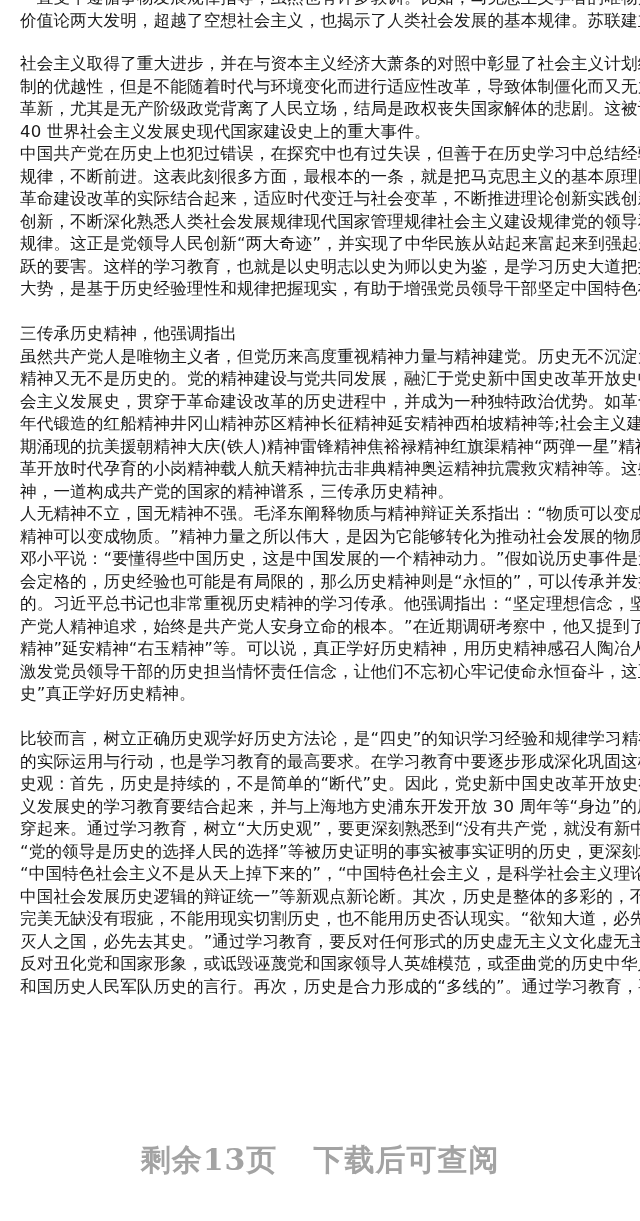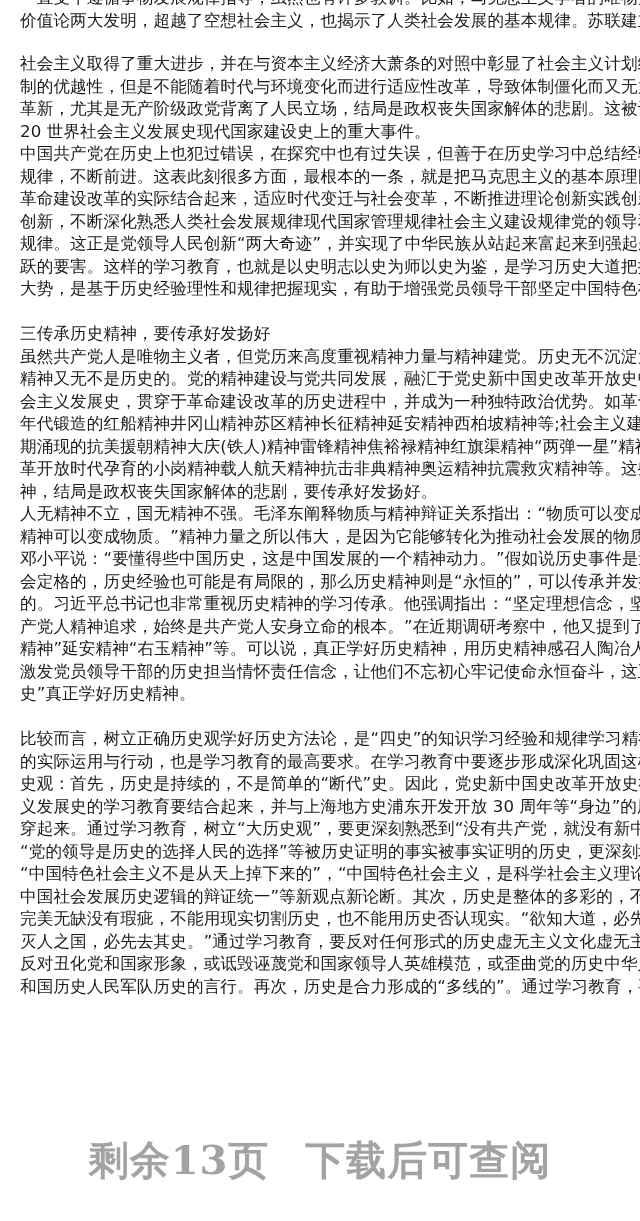--- a/index.html
+++ b/index.html
@@ -48,21 +48,21 @@
     }
     .footer-banner {
       position: absolute;
       left: 0;
       top: 1140px;
       width: 640px;
       height: 40px;
       text-align: center;
       font-family: "DejaVu Serif", "Liberation Serif", serif;
       font-weight: bold;
-      font-size: 40px;
+      font-size: 30px;
       line-height: 40px;
       color: #a3a3a3;
       letter-spacing: 1px;
     }
     .footer-banner span {
       display: inline-block;
     }
     .footer-gap {
       width: 36px;
     }
@@ -76,45 +76,45 @@
     <span class="line">一直受个遵循事物发展规律指导，虽然也有许多教训。比如，马克思主义学者的唯物史观和剩余</span>
     <span class="line">价值论两大发明，超越了空想社会主义，也揭示了人类社会发展的基本规律。苏联建立建设</span>
   </div>
 
   <div class="text-block" id="block-main">
 
     <div>
       <span class="line">社会主义取得了重大进步，并在与资本主义经济大萧条的对照中彰显了社会主义计划经济体</span>
       <span class="line">制的优越性，但是不能随着时代与环境变化而进行适应性改革，导致体制僵化而又无力自我</span>
       <span class="line">革新，尤其是无产阶级政党背离了人民立场，结局是政权丧失国家解体的悲剧。这被认为是</span>
-      <span class="line">20 世界社会主义发展史现代国家建设史上的重大事件。</span>
+      <span class="line">40 世界社会主义发展史现代国家建设史上的重大事件。</span>
     </div>
 
     <div>
       <span class="line">中国共产党在历史上也犯过错误，在探究中也有过失误，但善于在历史学习中总结经验熟悉</span>
       <span class="line">规律，不断前进。这表此刻很多方面，最根本的一条，就是把马克思主义的基本原理同中国</span>
       <span class="line">革命建设改革的实际结合起来，适应时代变迁与社会变革，不断推进理论创新实践创新制度</span>
       <span class="line">创新，不断深化熟悉人类社会发展规律现代国家管理规律社会主义建设规律党的领导和执政</span>
       <span class="line">规律。这正是党领导人民创新“两大奇迹”，并实现了中华民族从站起来富起来到强起来的飞</span>
       <span class="line">跃的要害。这样的学习教育，也就是以史明志以史为师以史为鉴，是学习历史大道把握历史</span>
       <span class="line">大势，是基于历史经验理性和规律把握现实，有助于增强党员领导干部坚定中国特色社会主</span>
     </div>
 
     <span class="line blank"></span>
 
     <div>
-      <span class="line">三传承历史精神，要传承好发扬好</span>
+      <span class="line">三传承历史精神，他强调指出</span>
       <div>
         <span class="line">虽然共产党人是唯物主义者，但党历来高度重视精神力量与精神建党。历史无不沉淀为精神，</span>
         <span class="line">精神又无不是历史的。党的精神建设与党共同发展，融汇于党史新中国史改革开放史中国社</span>
         <span class="line">会主义发展史，贯穿于革命建设改革的历史进程中，并成为一种独特政治优势。如革命战争</span>
         <span class="line">年代锻造的红船精神井冈山精神苏区精神长征精神延安精神西柏坡精神等;社会主义建设时</span>
         <span class="line">期涌现的抗美援朝精神大庆(铁人)精神雷锋精神焦裕禄精神红旗渠精神“两弹一星”精神等;改</span>
         <span class="line">革开放时代孕育的小岗精神载人航天精神抗击非典精神奥运精神抗震救灾精神等。这些精</span>
-        <span class="line">神，结局是政权丧失国家解体的悲剧，要传承好发扬好。</span>
+        <span class="line">神，一道构成共产党的国家的精神谱系，三传承历史精神。</span>
       </div>
       <div>
         <span class="line">人无精神不立，国无精神不强。毛泽东阐释物质与精神辩证关系指出：“物质可以变成精神，</span>
         <span class="line">精神可以变成物质。”精神力量之所以伟大，是因为它能够转化为推动社会发展的物质力量。</span>
         <span class="line">邓小平说：“要懂得些中国历史，这是中国发展的一个精神动力。”假如说历史事件是过去的</span>
         <span class="line">会定格的，历史经验也可能是有局限的，那么历史精神则是“永恒的”，可以传承并发扬光大</span>
         <span class="line">的。习近平总书记也非常重视历史精神的学习传承。他强调指出：“坚定理想信念，坚守共</span>
         <span class="line">产党人精神追求，始终是共产党人安身立命的根本。”在近期调研考察中，他又提到了“西迁</span>
         <span class="line">精神”延安精神“右玉精神”等。可以说，真正学好历史精神，用历史精神感召人陶冶人教育人，</span>
         <span class="line">激发党员领导干部的历史担当情怀责任信念，让他们不忘初心牢记使命永恒奋斗，这正是“四</span>

